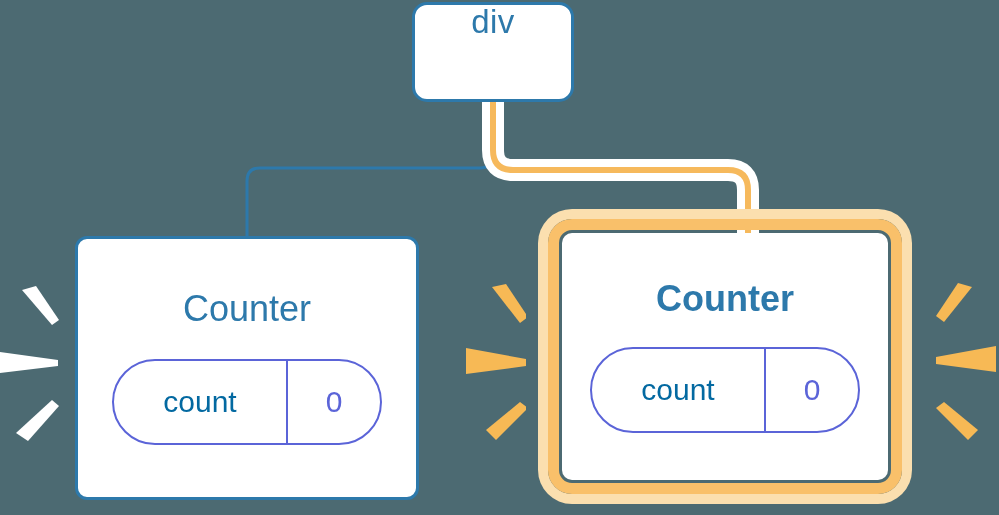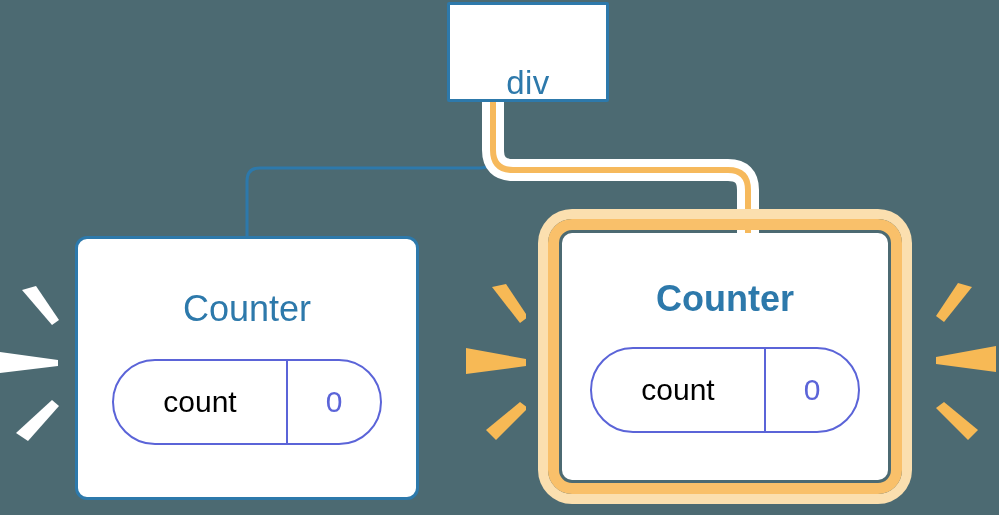--- a/index.html
+++ b/index.html
@@ -34,23 +34,22 @@
     flex-direction: column;
     align-items: center;
   }
   
   #div-node {
     left: 412px;
     top: 2px;
     width: 162px;
     height: 100px;
     border: 3px solid #2d79ab;
-    border-radius: 2px;
-    justify-content: flex-end;
-    margin-left: 35px;
+    border-radius: 15px;
+    justify-content: flex-start;
   }
   #div-node .node-title {
     font-size: 33px;
     color: #2d79ab;
     letter-spacing: 0.5px;
     line-height: 1;
   }
   
   #counter-left {
     left: 75px;
@@ -111,21 +110,21 @@
   #counter-right .pill {
     margin-top: 30px;
     width: 266px;
     height: 82px;
   }
   .pill-key {
     flex: 0 0 174px;
     display: flex;
     align-items: center;
     justify-content: center;
-    color: #000000;
+    color: #0369a1;
     font-size: 30px;
     border-right: 2px solid #5b64d8;
     box-sizing: border-box;
     text-align: right;
   }
   .pill-val {
     flex: 1 1 auto;
     display: flex;
     align-items: center;
     justify-content: center;

